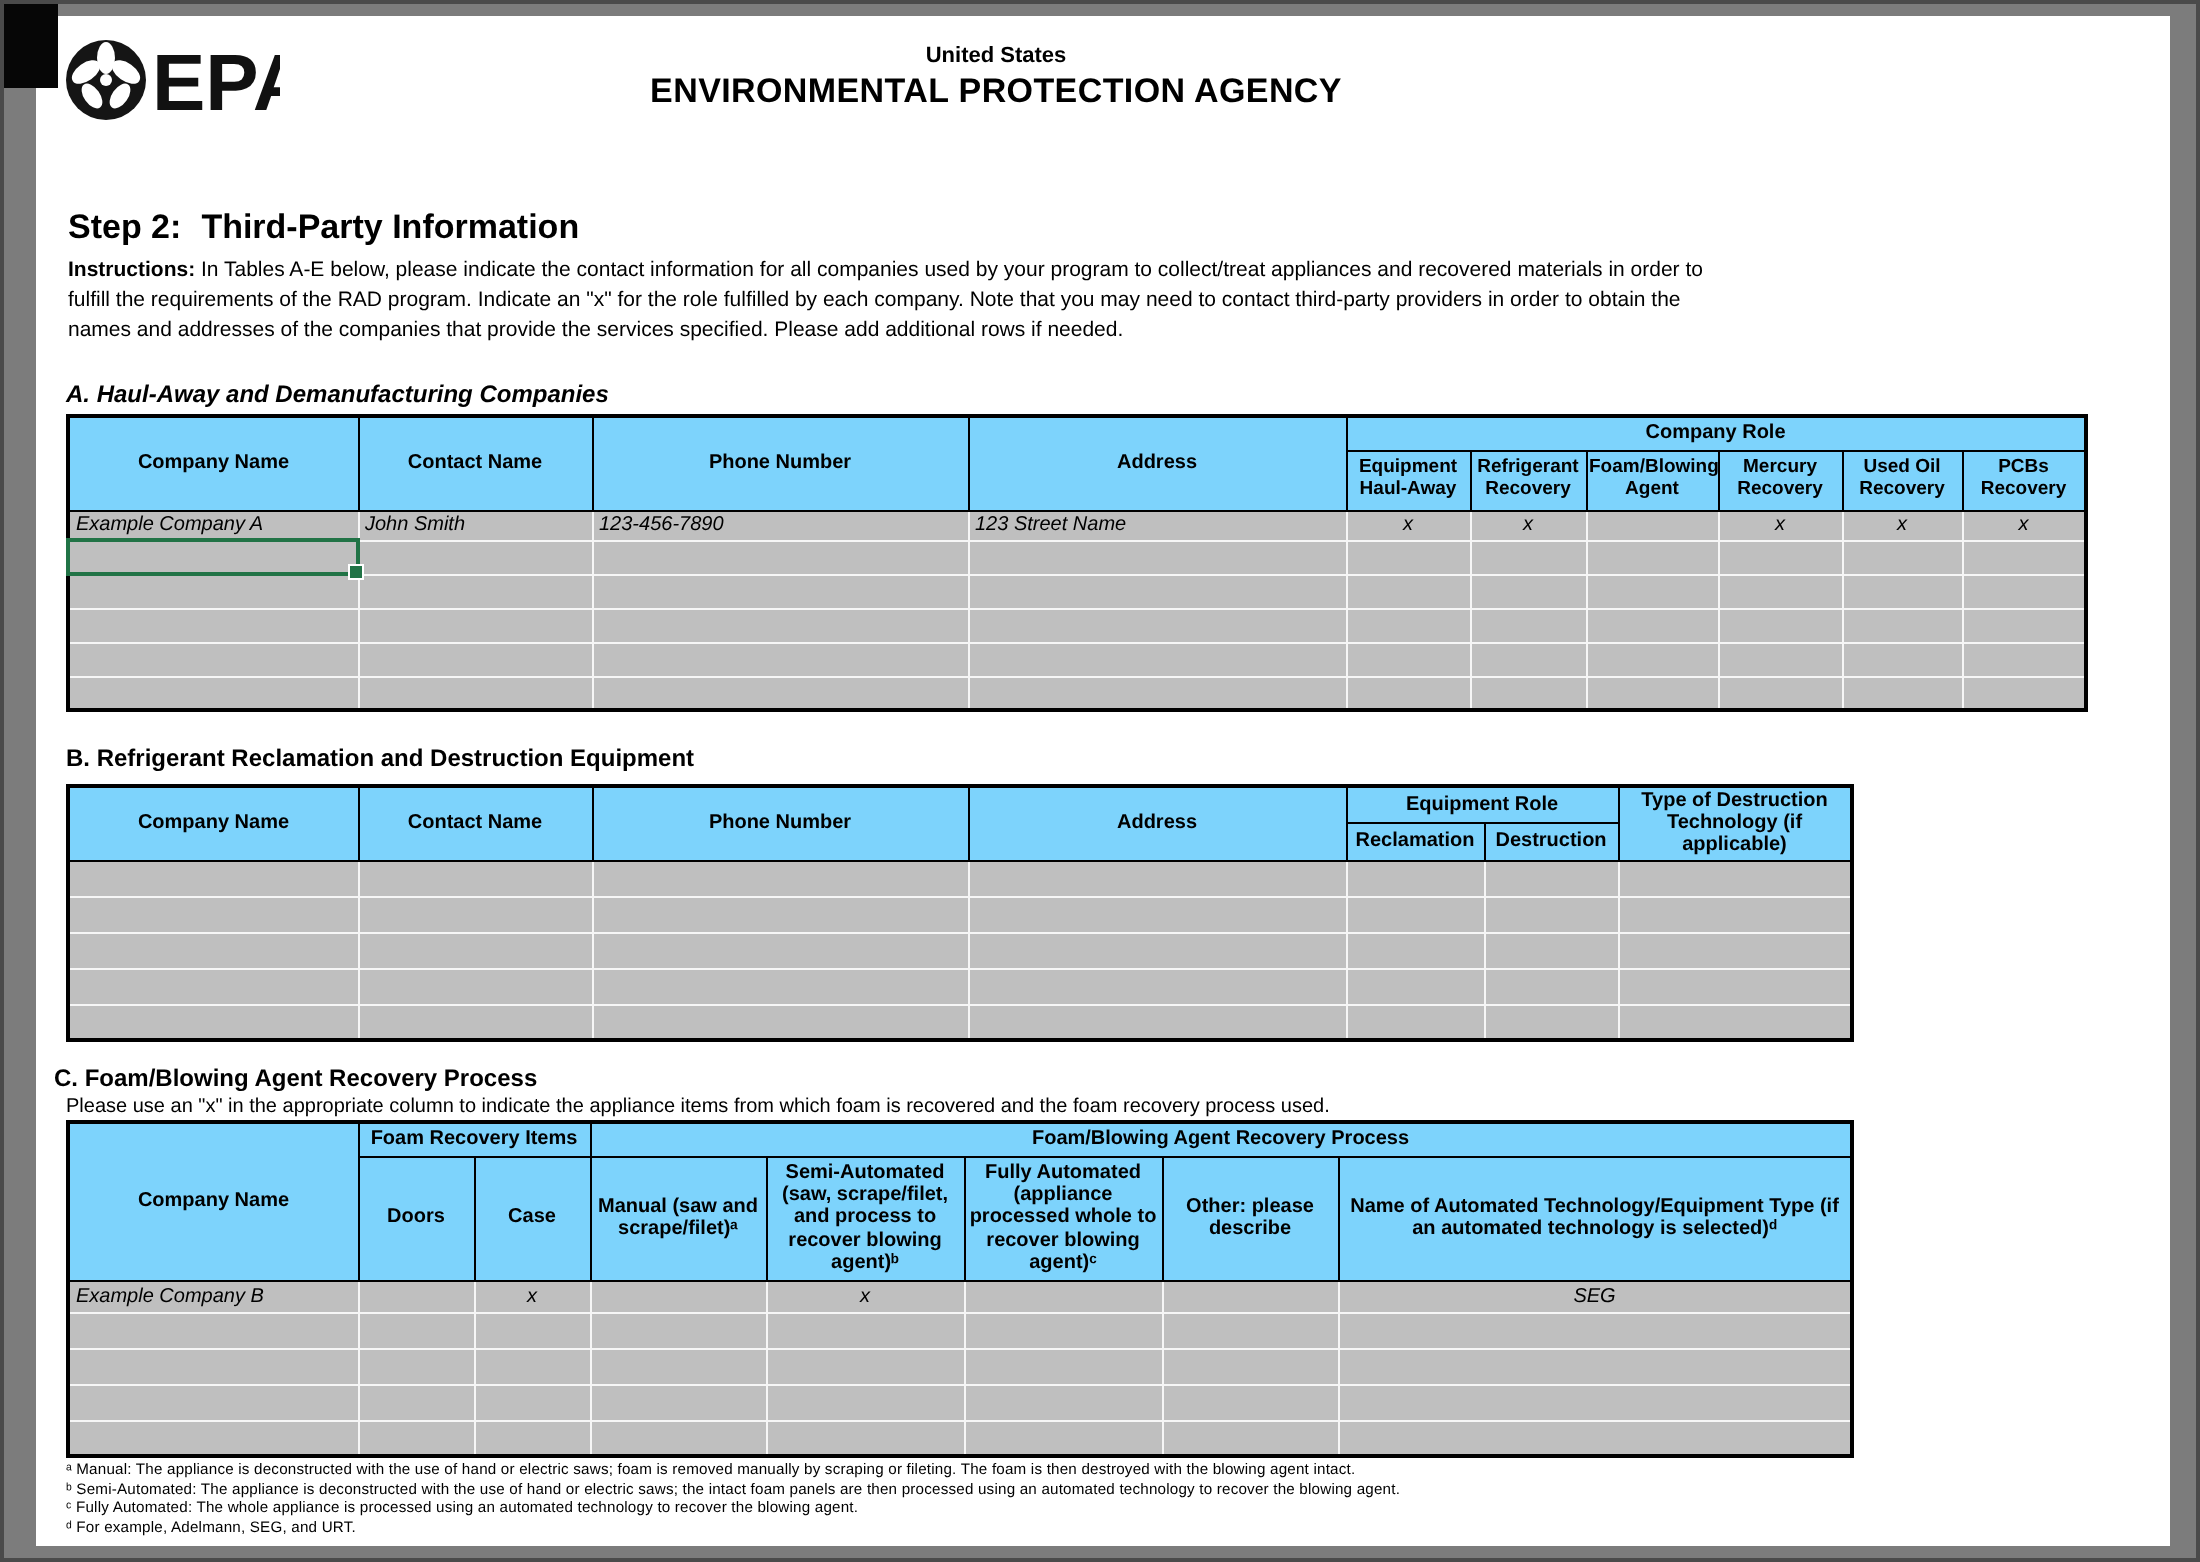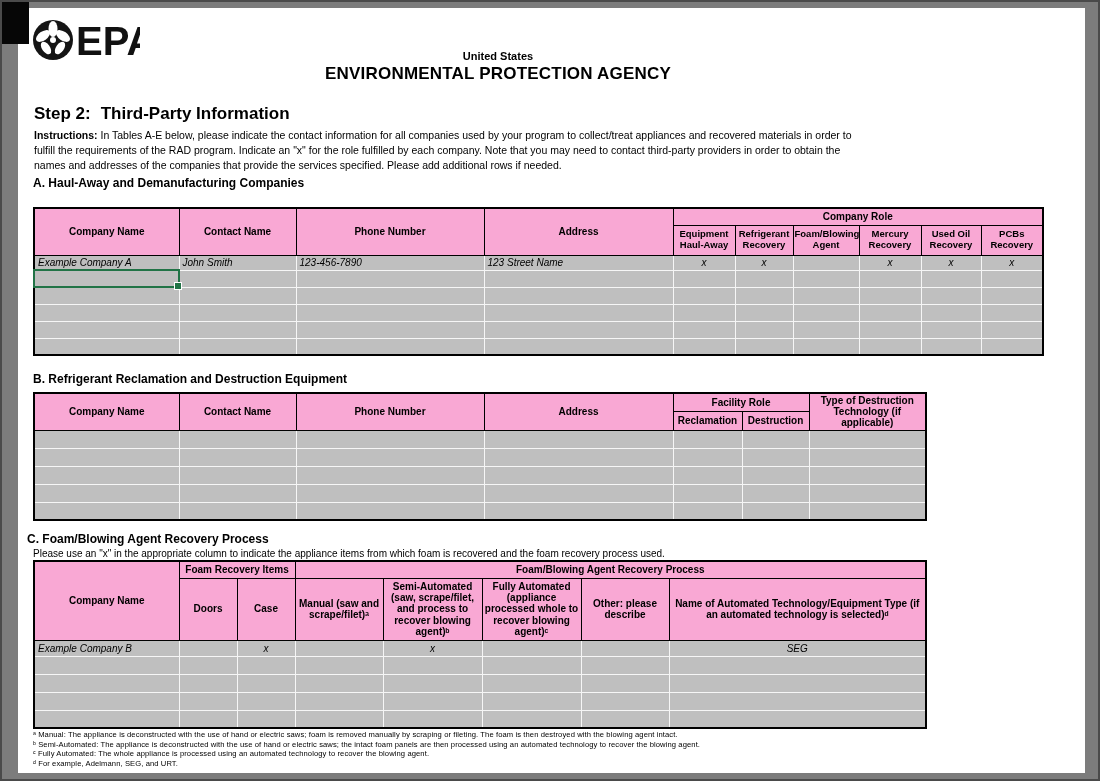--- a/index.html
+++ b/index.html
@@ -4,34 +4,34 @@
 <style>
   :root{ --sel:#217346; --cell:#bfbfbf; --cell-light:#d2d2d2; --cell-dark:#9e9e9e; }
   *{margin:0;padding:0;box-sizing:border-box;}
   html,body{width:1100px;height:781px;overflow:hidden;}
   body{background:#7c7c7c;font-family:"Liberation Sans",sans-serif;color:#000;position:relative;}
   .frame{position:absolute;inset:0;border:2px solid #4a4a4a;pointer-events:none;z-index:10;}
   .corner{position:absolute;left:0;top:0;width:29px;height:44px;background:#060606;z-index:6;}
   .paper{position:absolute;left:18px;top:8px;width:1067px;height:765px;background:#ffffff;}
   .logo{position:absolute;left:12px;top:8px;}
   .hdr-center{position:absolute;top:13px;left:0;width:960px;text-align:center;line-height:1.3;}
-  .hdr-us{font-size:11px;font-weight:bold;margin-top:28px;}
+  .hdr-us{font-size:11px;font-weight:bold;}
   .hdr-agency{font-size:17px;font-weight:bold;letter-spacing:.2px;}
   .hdr-addr{font-size:11px;font-weight:bold;}
   .step-title{position:absolute;left:16px;top:96px;font-size:17px;font-weight:bold;}
   .step-title .t2{margin-left:10px;}
   .instructions{position:absolute;left:16px;top:120px;width:836px;font-size:10.5px;line-height:1.42;}
   .sec-title{position:absolute;font-size:12px;font-weight:bold;}
   .sec-sub{position:absolute;font-size:10px;}
-  #secA{left:15px;top:168px;}
+  #secA{left:15px;top:182px;font-style:italic;}
   #secB{left:15px;top:364px;}
   #secC{left:9px;top:524px;}
   #secCsub{left:15px;top:540px;}
   table.grid{border-collapse:collapse;table-layout:fixed;position:absolute;border:2px solid #000;}
-  table.grid th{border:1px solid #000;background:#f9a8d4;font-weight:bold;font-size:10px;line-height:1.12;padding:1px 2px;text-align:center;vertical-align:middle;overflow:hidden;}
+  table.grid th{border:1px solid #000;background:#7dd3fc;font-weight:bold;font-size:10px;line-height:1.12;padding:1px 2px;text-align:center;vertical-align:middle;overflow:hidden;}
   table.grid td{border:1px solid #f6f6f6;background:var(--cell);font-size:10px;font-style:italic;padding:0 3px;white-space:nowrap;}
   td.light{background:var(--cell-light);}
   td.dark{background:var(--cell-dark);}
   th.fs9{font-size:9.5px;}
   #tableA{left:15px;top:199px;width:1009px;}
   #tableB{left:15px;top:384px;width:892px;}
   #tableC{left:15px;top:552px;width:892px;}
   #tableA thead tr.top{height:17px;}
   #tableA thead tr.sub{height:30px;}
   #tableA thead tr.sub th{font-size:9.5px;padding:1px;}
@@ -204,21 +204,21 @@
       <col style="width:69px">
         <col style="width:67px">
         <col style="width:117px">
     </colgroup>
     <thead>
       <tr class="top">
         <th rowspan="2">Company Name</th>
         <th rowspan="2">Contact Name</th>
         <th rowspan="2">Phone Number</th>
         <th rowspan="2">Address</th>
-        <th colspan="2">Facility Role</th>
+        <th colspan="2">Equipment Role</th>
         <th rowspan="2" class="fs9">Type of Destruction Technology (if applicable)</th>
       </tr>
       <tr class="sub">
         <th>Reclamation</th>
         <th>Destruction</th>
       </tr>
     </thead>
     <tbody>
         <tr>
           <td></td>

